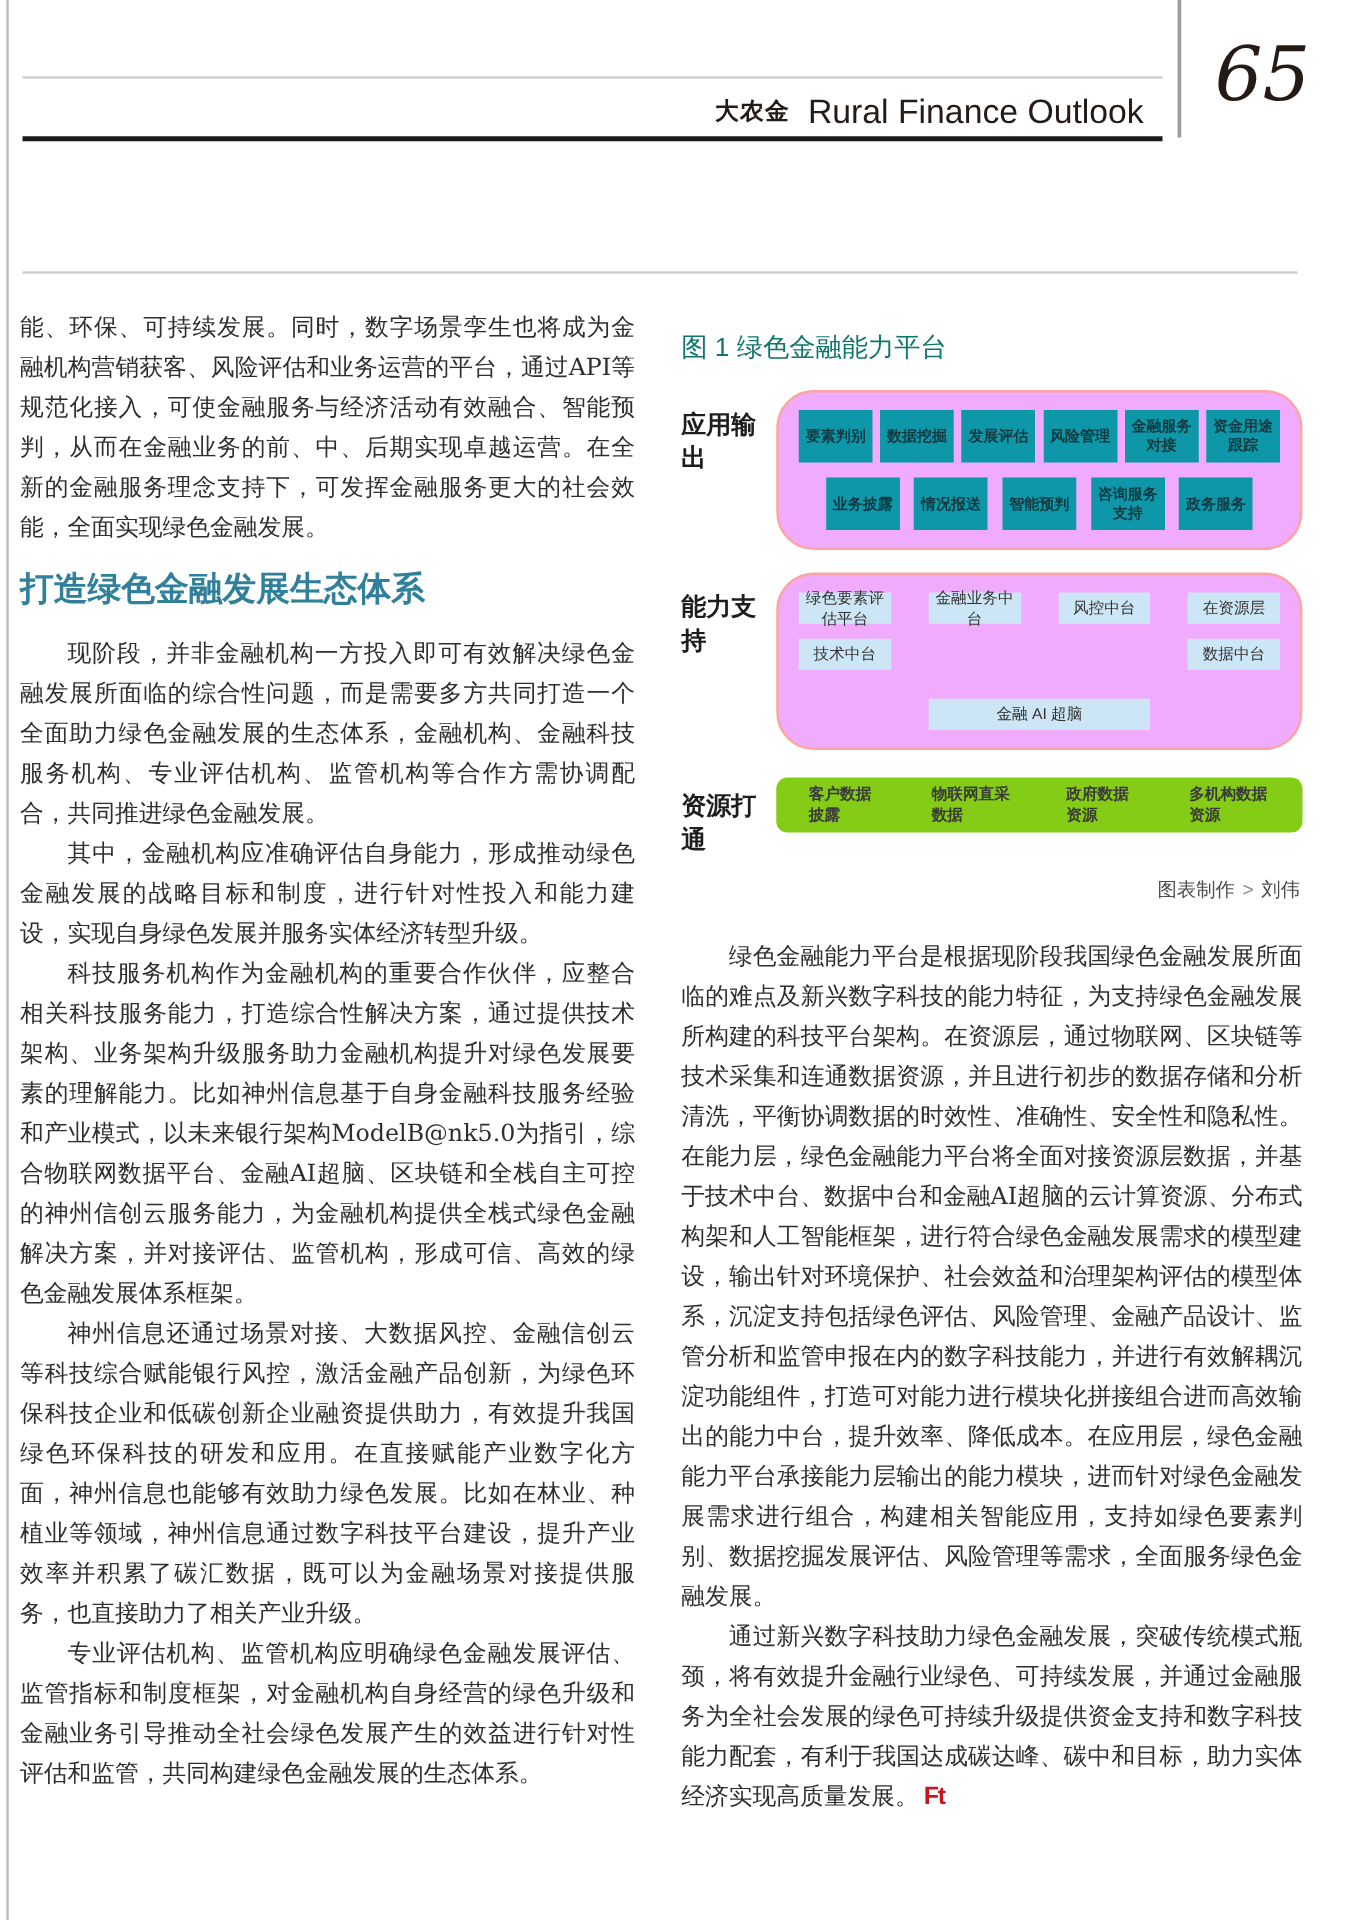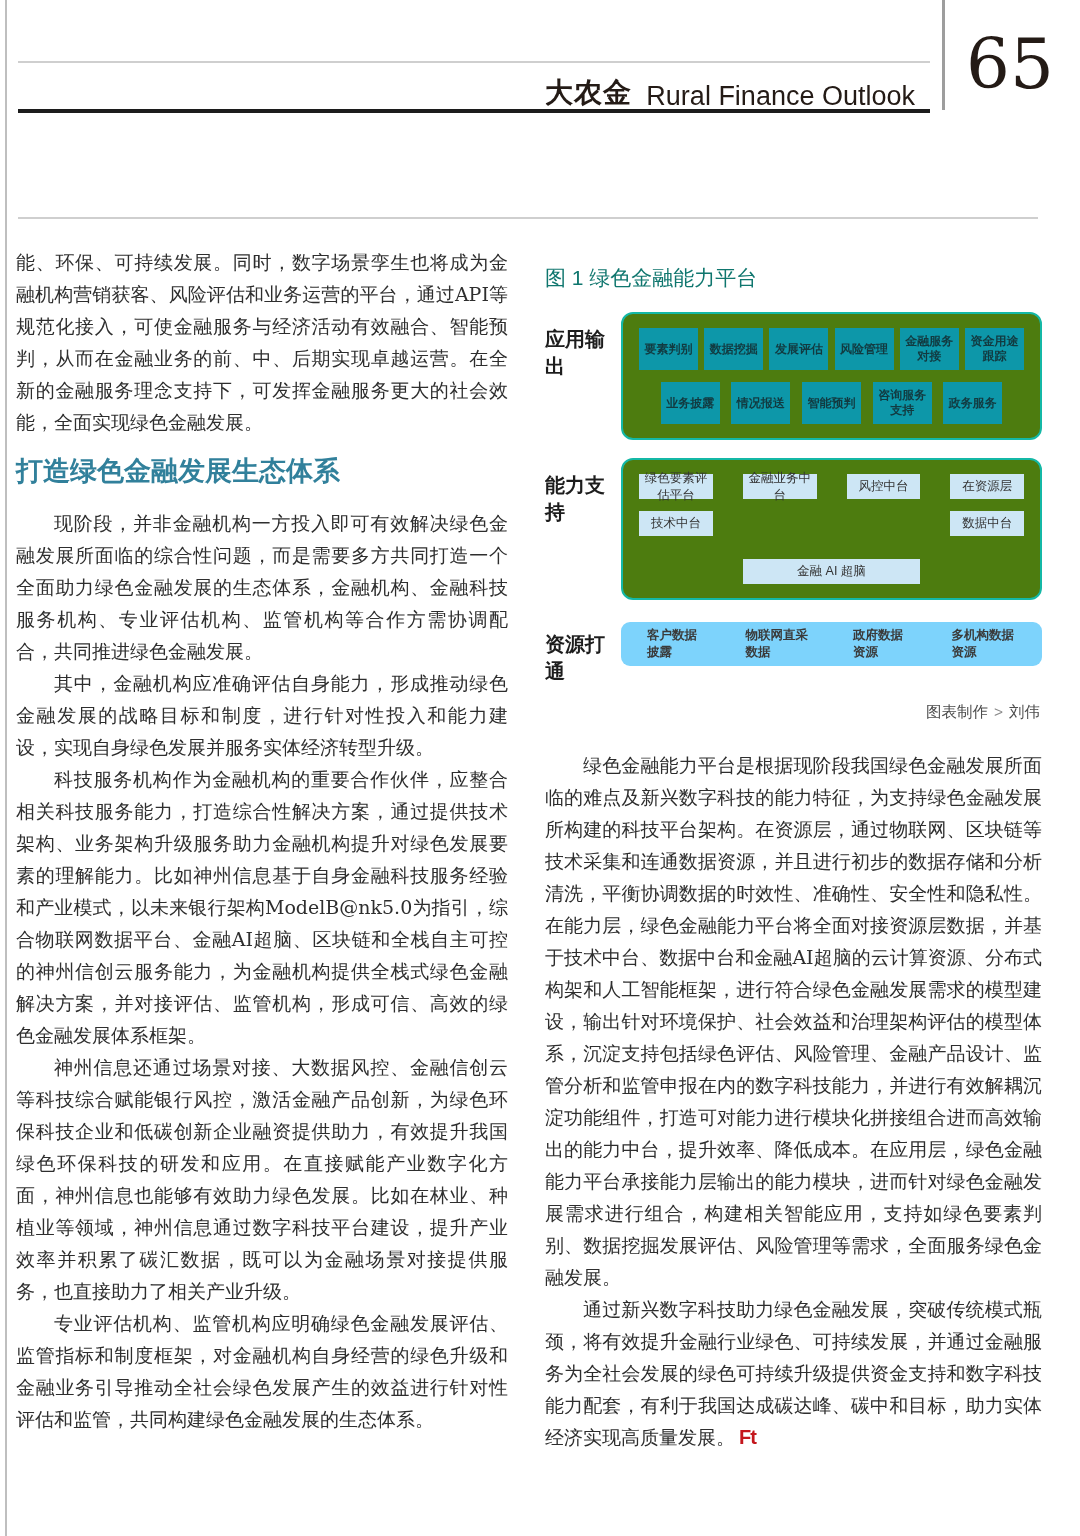--- a/index.html
+++ b/index.html
@@ -6,49 +6,49 @@
   .page{position:relative;width:1080px;height:1536px;background:#ffffff;overflow:hidden;
         font-family:"DejaVu Serif","Liberation Serif",serif;color:#2e2e2e;}
   
   .edge-line{position:absolute;left:5px;top:0;width:2px;height:1536px;background:#bfbfbf;}
   .rule-top{position:absolute;left:18px;top:61px;width:912px;height:2px;background:#cfcfcf;}
   .rule-black{position:absolute;left:18px;top:109px;width:912px;height:4px;background:#1c1c1c;}
   .rule-sub{position:absolute;left:18px;top:217px;width:1020px;height:2px;background:#cfcfcf;}
   .head-divider{position:absolute;left:942px;top:0;width:3px;height:110px;background:#9d9d9d;}
   .brand{position:absolute;right:165px;top:74px;white-space:nowrap;
          font-family:"Liberation Sans",sans-serif;color:#241b16;}
-  .brand-cn{font-size:28px;font-weight:bold;vertical-align:3px;letter-spacing:1px;margin-left:30px;}
+  .brand-cn{font-size:19px;font-weight:bold;vertical-align:3px;letter-spacing:1px;margin-left:30px;}
   .brand-en{font-size:27px;font-weight:normal;margin-left:10px;letter-spacing:0px;}
   .page-num{position:absolute;left:955px;top:30px;width:110px;text-align:center;
-            font-family:"DejaVu Serif",serif;font-size:69px;line-height:1;color:#241b16;}
+            font-family:"DejaVu Serif",serif;font-size:60px;line-height:1;color:#241b16;font-style:italic;}
   
   .col-left{position:absolute;left:16px;top:246px;width:492px;}
   .col-right{position:absolute;left:545px;top:248px;width:497px;}
   p.body{margin:0;font-size:19px;line-height:32px;text-align:justify;text-indent:2em;}
   p.body.no-indent{text-indent:0;}
   h2.section{font-family:"Liberation Sans",sans-serif;font-size:27px;line-height:36px;
              font-weight:bold;color:#31809b;margin:15px 0 18px 0;}
   
   .fig-title{font-family:"Liberation Sans",sans-serif;font-size:21px;color:#0f766e;margin:16px 0 20px 0;}
   .layer{display:flex;align-items:flex-start;}
   .layer-label{flex:0 0 76px;font-family:"Liberation Sans",sans-serif;font-size:20px;
                font-weight:bold;color:#1d1d1d;padding-top:14px;}
   .layer + .layer{margin-top:18px;}
-  .frame{flex:1;border:2px solid #14b8a6;border-radius:12px;padding:14px 16px;background:#4d7c0f;}
+  .frame{flex:1;border:2px solid #fca5a5;border-radius:30px;padding:14px 16px;background:#f0abfc;}
   .box-row{display:flex;justify-content:space-between;}
   .box-row.inset{justify-content:space-evenly;margin-top:12px;padding:0 10px;}
   .app-box{width:59px;min-height:42px;background:#0d97a9;color:#123a40;
            font-family:"Liberation Sans",sans-serif;font-size:12px;font-weight:bold;
            display:flex;align-items:center;justify-content:center;text-align:center;line-height:15px;}
   .cap-grid{display:grid;grid-template-columns:repeat(4,1fr);gap:12px 30px;text-align:center;}
   .cap-box{height:25px;background:#cde6f5;color:#333333;
            font-family:"Liberation Sans",sans-serif;font-size:12.5px;
            display:flex;align-items:center;justify-content:center;}
   .cap-box.wide{grid-column:2 / span 2;margin-top:48px;}
-  .res-band{flex:1;height:44px;background:#7dd3fc;border-radius:9px;
+  .res-band{flex:1;height:44px;background:#84cc16;border-radius:9px;
             display:flex;align-items:center;justify-content:space-between;padding:0 26px;margin-top:4px;gap:43px;}
   .res-item{font-family:"Liberation Sans",sans-serif;font-size:12.5px;font-weight:bold;color:#3a3a3a;}
   .layer-res .layer-label{padding-top:13px;}
   .credit{font-family:Liberation Sans, sans-serif;font-size:15.5px;color:#4d4d4d;
           text-align:right;margin:17px 2px 0 0;}
   .credit .sep{color:#8a8a8a;margin:0 6px;}
   .fig-wrap{margin-bottom:26px;}
   .end-mark{font-family:"Liberation Sans",sans-serif;font-weight:bold;font-size:20px;
             color:#c4161c;letter-spacing:-1px;margin-left:4px;}
 </style>

